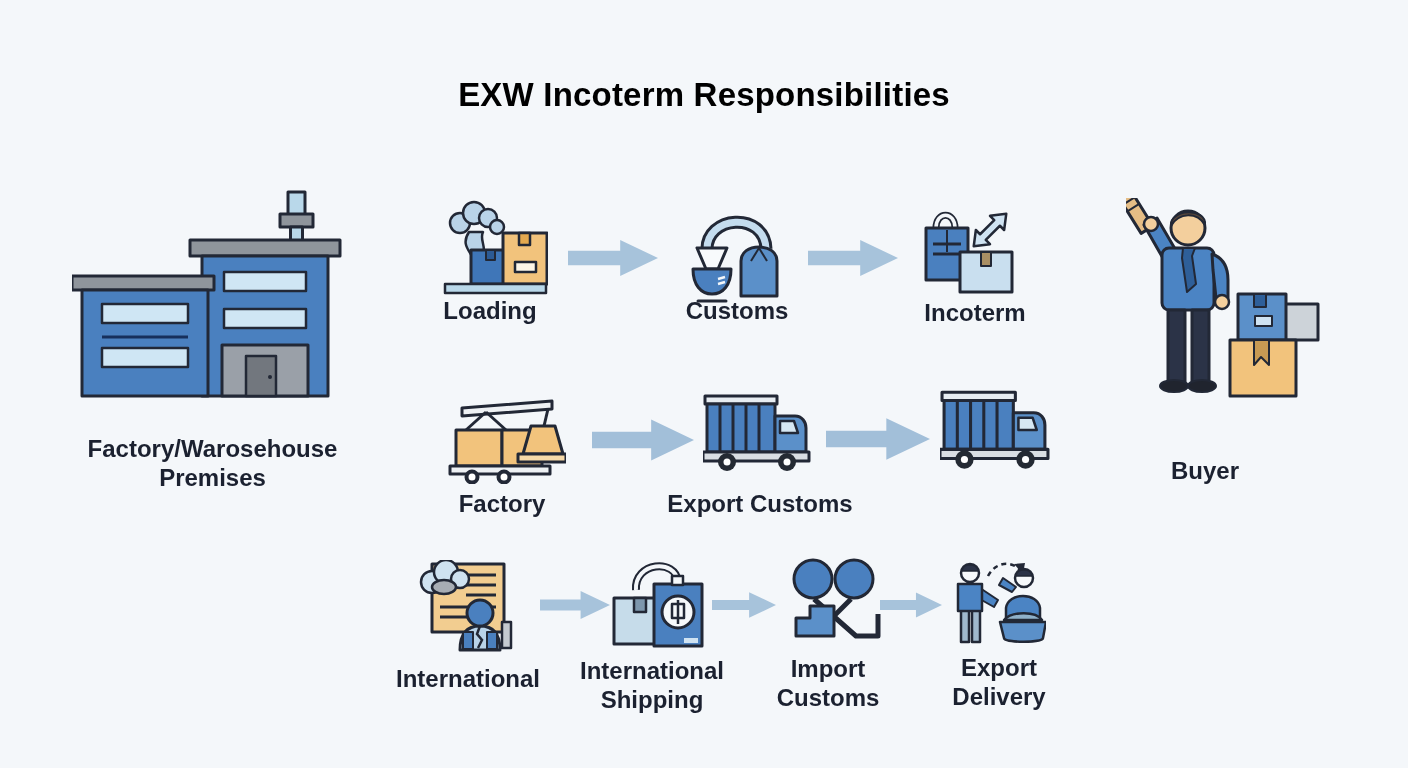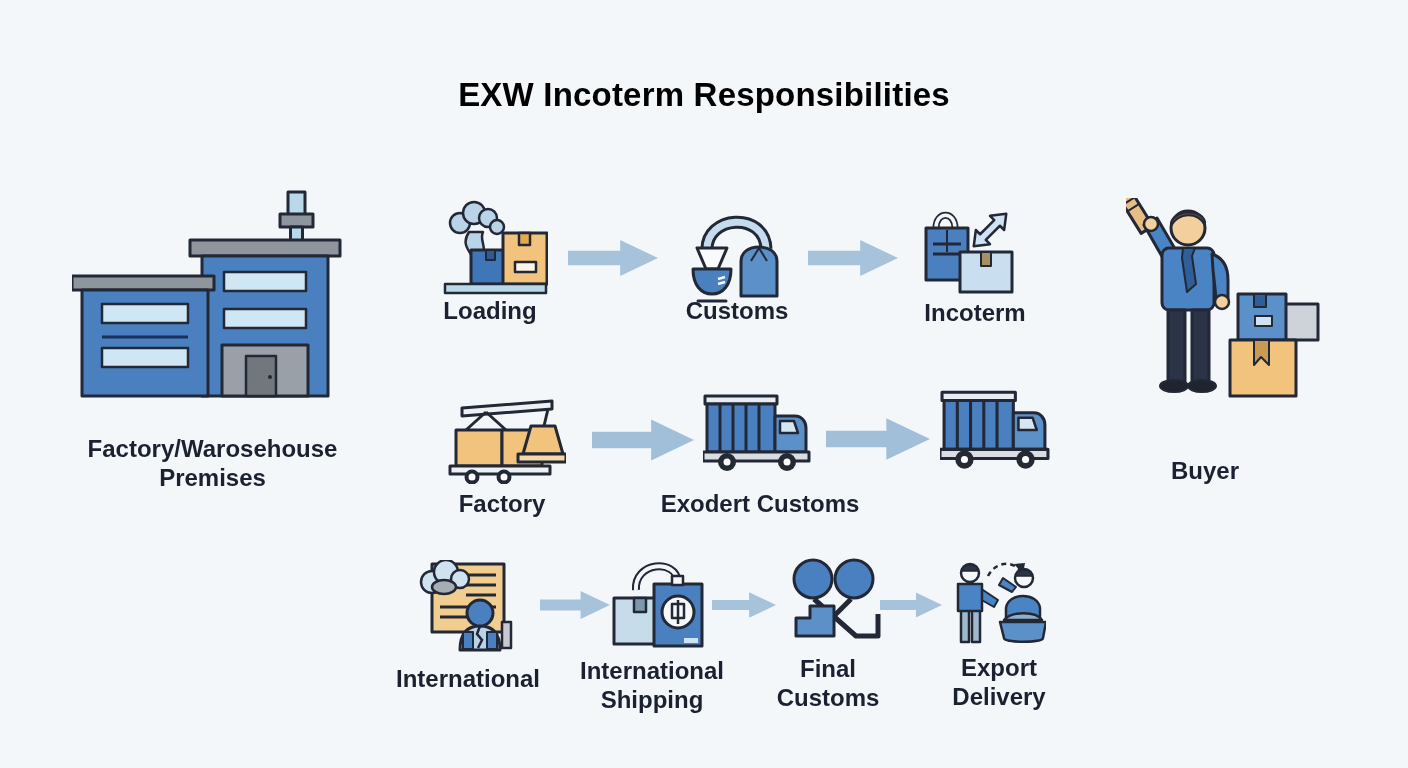--- a/index.html
+++ b/index.html
@@ -142,21 +142,21 @@
     <line x1="17" y1="11" x2="17" y2="57"></line>
       <line x1="30" y1="11" x2="30" y2="57"></line>
     <line x1="43" y1="11" x2="43" y2="57"></line>
       <line x1="56" y1="11" x2="56" y2="57"></line>
   </g>
   <circle cx="24" cy="68" r="9" fill="#242a33"></circle>
     <circle cx="24" cy="68" r="3.5" fill="#fff"></circle>
   <circle cx="84" cy="68" r="9" fill="#242a33"></circle>
     <circle cx="84" cy="68" r="3.5" fill="#fff"></circle>
 </svg>
-<div class="lbl" style="left:660px;top:489px;width:200px">Exodert Customs</div>
+<div class="lbl" style="left:660px;top:489px;width:200px">Export Customs</div>
 
 <svg class="arrow big" style="left:826px;top:416px" width="104" height="46" viewBox="0 0 100 40">
   <polygon points="0,12 58,12 58,0 100,20 58,40 58,28 0,28"></polygon>
 </svg>
 
 <svg class="abs" style="left:940px;top:390px" width="110" height="80" viewBox="0 0 108 78">
   <g stroke="#222836" stroke-width="3" stroke-linejoin="round">
     <rect x="2" y="2" width="72" height="8" fill="#e7edf2"></rect>
     <rect x="4" y="10" width="68" height="48" fill="#4a80bf"></rect>
     <path d="M72,22 L92,22 C99,22 103,28 103,34 L103,58 L72,58 Z" fill="#5b90c9"></path>
@@ -255,21 +255,21 @@
   <polygon points="0,12 58,12 58,0 100,20 58,40 58,28 0,28"></polygon>
 </svg>
 
 <svg class="abs" style="left:786px;top:556px" width="95" height="90" viewBox="0 0 95 90">
   <circle cx="27" cy="23" r="19" fill="#4a80bf" stroke="#222836" stroke-width="3"></circle>
   <circle cx="68" cy="23" r="19" fill="#4a80bf" stroke="#222836" stroke-width="3"></circle>
   <path d="M28,43 L70,80 L92,80 L92,58" fill="none" stroke="#222836" stroke-width="5" stroke-linejoin="round"></path>
   <line x1="65" y1="43" x2="34" y2="74" stroke="#222836" stroke-width="5"></line>
   <path d="M10,80 L10,62 L24,62 L24,50 L48,50 L48,80 Z" fill="#5b90c9" stroke="#222836" stroke-width="3" stroke-linejoin="round"></path>
 </svg>
-<div class="lbl" style="left:748px;top:654px;width:160px">Final
+<div class="lbl" style="left:748px;top:654px;width:160px">Import
 Customs</div>
 
 <svg class="arrow" style="left:880px;top:590px" width="62" height="30" viewBox="0 0 100 40">
   <polygon points="0,12 58,12 58,0 100,20 58,40 58,28 0,28"></polygon>
 </svg>
 
 <svg class="abs" style="left:946px;top:556px" width="100" height="95" viewBox="0 0 100 95">
   <path d="M42,20 C50,5 66,5 74,14" fill="none" stroke="#222836" stroke-width="2.5" stroke-dasharray="5 4"></path>
   <polygon points="77,18 68,8 79,7" fill="#222836"></polygon>
   <g stroke="#222836" stroke-linejoin="round">

